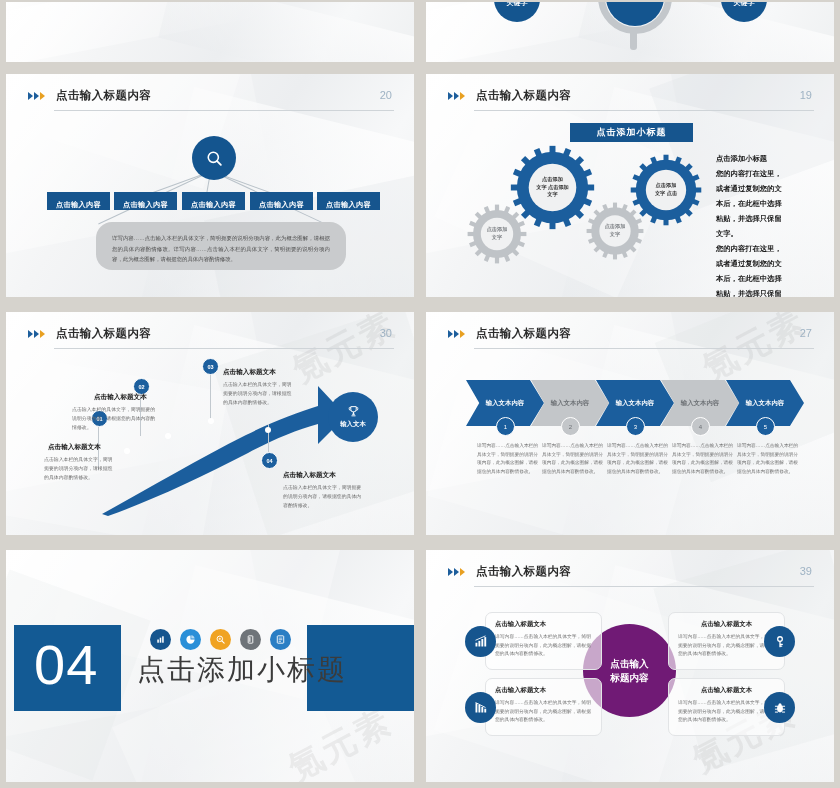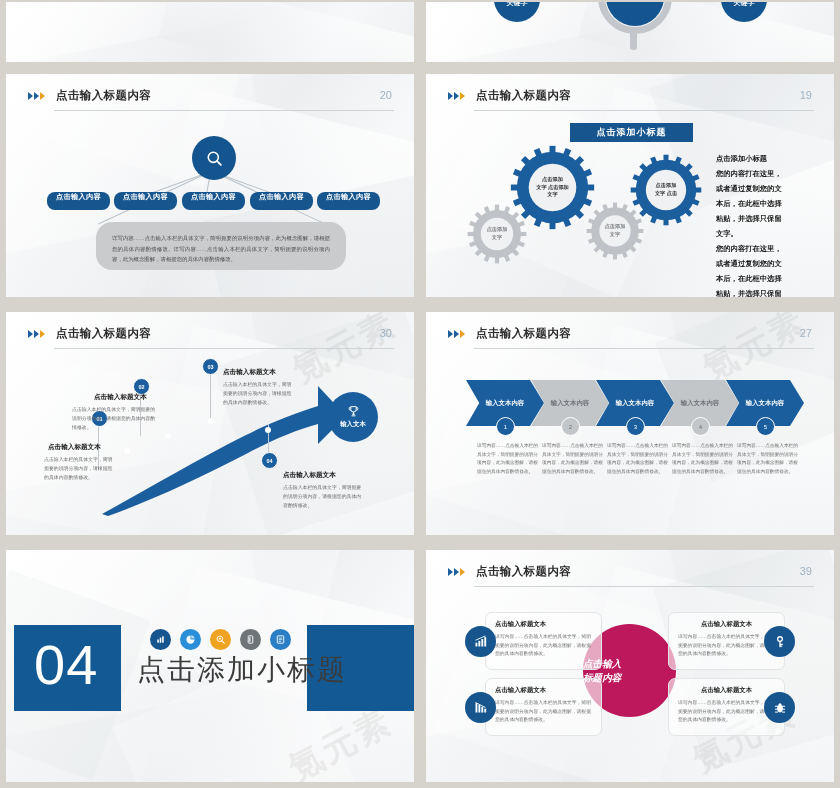--- a/index.html
+++ b/index.html
@@ -29,22 +29,22 @@
   .chev i.o{border-left:5px solid #e8a022;}
   .htitle{position:absolute;left:28px;top:0;font-size:11.5px;font-weight:bold;color:#2b2b2b;letter-spacing:.4px;}
   .hnum{position:absolute;right:4px;top:1px;font-size:11px;color:#9fb3c4;}
   .hrule{position:absolute;left:26px;right:2px;top:22px;height:1px;background:#cfd4d8;}
 
   .wm{position:absolute;font-size:34px;color:rgba(150,150,150,.14);font-weight:bold;
       transform:rotate(-28deg);letter-spacing:3px;pointer-events:none;}
 
   
   .hub{position:absolute;border-radius:50%;background:#14558f;display:flex;align-items:center;justify-content:center;}
-  .pill{position:absolute;border-radius:8px;background:#16558e;color:#fff;font-size:7.2px;
-        font-weight:bold;display:flex;align-items:flex-start;justify-content:center;letter-spacing:.3px;}
+  .pill{position:absolute;border-radius:0;background:#16558e;color:#fff;font-size:7.2px;
+        font-weight:bold;display:flex;align-items:flex-end;justify-content:center;letter-spacing:.3px;}
   .leg{position:absolute;height:1px;background:#b9c2c9;transform-origin:0 0;}
   .greybox{position:absolute;border-radius:16px;background:#c9cbcd;padding:11px 16px;box-sizing:border-box;}
   .greybox p{margin:0;font-size:5.4px;line-height:1.95;color:#4a4a4a;text-align:justify;}
 
   
   .subtitle{position:absolute;background:#16558e;color:#fff;font-size:9px;font-weight:bold;
             display:flex;align-items:center;justify-content:center;letter-spacing:1px;}
   .gear{position:absolute;}
   .gear .lbl{position:absolute;inset:0;display:flex;align-items:center;justify-content:center;text-align:center;
              font-size:5.2px;line-height:1.5;font-weight:bold;}
@@ -72,23 +72,23 @@
   .s21b{position:absolute;font-size:4.7px;line-height:1.85;color:#6e6e6e;width:62px;}
 
   
   .bigbox{position:absolute;background:#135a94;}
   .bignum{position:absolute;color:#fff;font-size:56px;font-weight:300;letter-spacing:1px;}
   .sectitle{position:absolute;font-size:28px;color:#3b3b3b;letter-spacing:2px;}
   .iconrow{position:absolute;display:flex;gap:9px;}
   .ic{width:21px;height:21px;border-radius:50%;display:flex;align-items:center;justify-content:center;color:#fff;font-size:11px;}
 
   
-  .corecircle{position:absolute;border-radius:50%;background:#be185d;color:#fff;
-              display:flex;flex-direction:column;align-items:flex-start;justify-content:center;
-              font-size:9.6px;font-weight:bold;line-height:1.45;font-style:italic;}
+  .corecircle{position:absolute;border-radius:50%;background:#701a75;color:#fff;
+              display:flex;flex-direction:column;align-items:center;justify-content:center;
+              font-size:9.6px;font-weight:bold;line-height:1.45;}
   .card{position:absolute;border:1px solid #e2e4e6;border-radius:7px;background:rgba(255,255,255,.62);
         box-sizing:border-box;padding:7px 9px;}
   .card h4{margin:0 0 4px 0;font-size:6.4px;color:#1d1d1d;}
   .card p{margin:0;font-size:4.8px;line-height:1.8;color:#6f6f6f;}
   .cicon{position:absolute;width:31px;height:31px;border-radius:50%;background:#16558e;color:#fff;
          display:flex;align-items:center;justify-content:center;font-size:14px;}
 </style>
 </head>
 <body>
 

